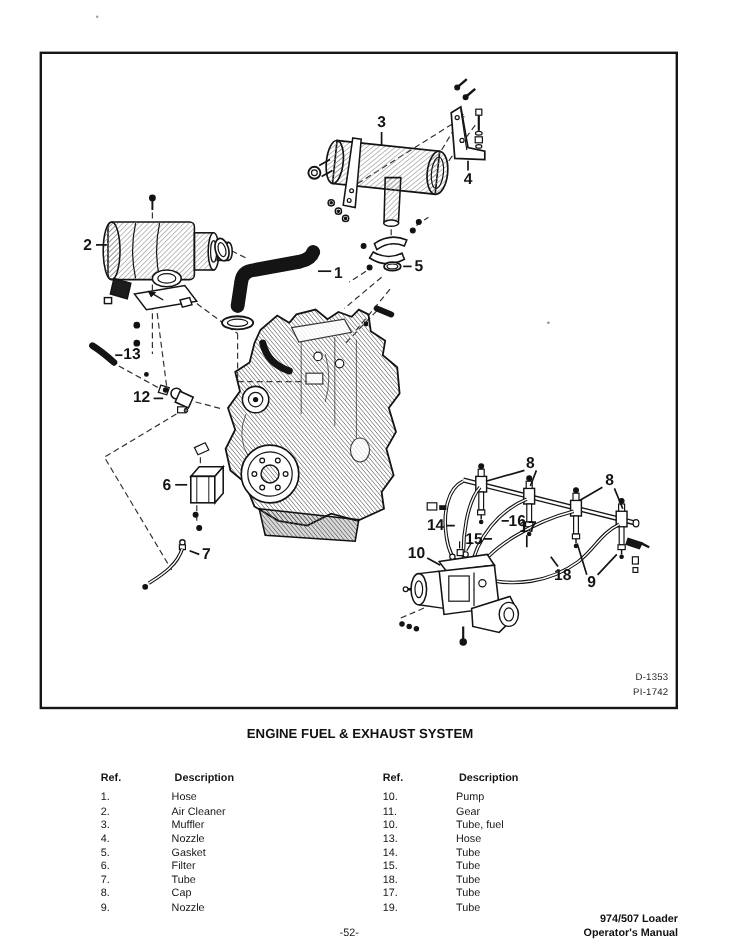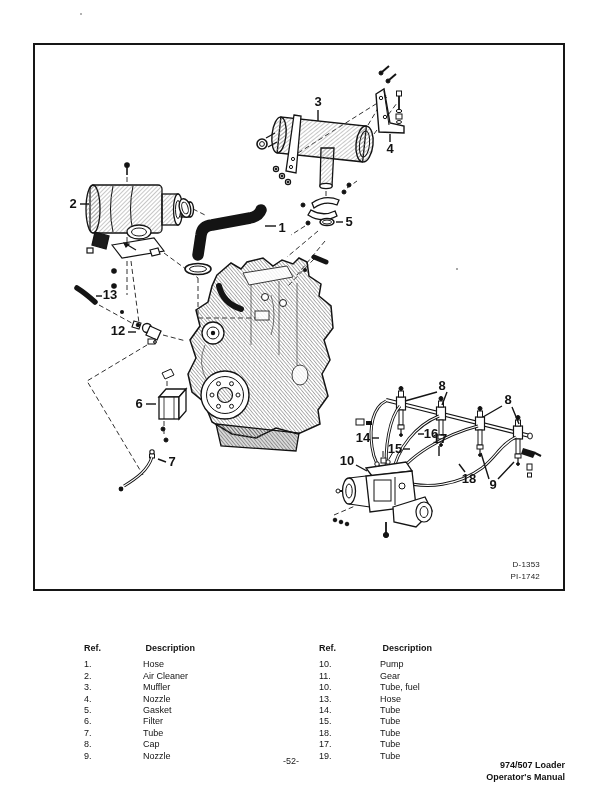--- a/index.html
+++ b/index.html
@@ -6,38 +6,38 @@
   body{
     width:612px;height:792px;position:relative;background:#ffffff;
     font-family:"Liberation Sans", sans-serif;color:#161616;overflow:hidden;
   }
   .speck{position:absolute;width:2px;height:2px;background:#9a9a9a;border-radius:50%;}
   .diagram-box{
     position:absolute;left:33px;top:43px;width:528px;height:544px;
     border:2px solid #161616;background:#fff;
   }
   .fig-codes{
-    position:absolute;right:23px;bottom:6px;text-align:right;
+    position:absolute;right:6px;bottom:6px;text-align:right;
     font-size:8px;line-height:12px;color:#1c1c1c;letter-spacing:.2px;
   }
   .fig-title{
     position:absolute;top:606px;left:0;width:600px;text-align:center;
     font-weight:bold;font-size:11px;line-height:13px;color:#111;
   }
   .fig-title .sub{font-size:10.5px;}
   .parts-col{position:absolute;top:643px;font-size:9px;color:#141414;}
   .parts-col.left{left:84px;}
   .parts-col.right{left:319px;}
   .parts-header{font-weight:bold;margin-bottom:5px;height:11px;}
   .prow{height:11.4px;line-height:11.4px;white-space:nowrap;}
   .pref{display:inline-block;width:24px;text-align:left;}
   .pdesc{margin-left:35px;}
   .parts-col.right .pdesc{margin-left:37px;}
   .parts-header .pdesc{margin-left:35px;}
-  .page-num{position:absolute;top:756px;left:283px;font-size:9px;color:#1a1a1a;}
+  .page-num{position:absolute;top:772px;left:283px;font-size:9px;color:#1a1a1a;}
   .footer-right{
     position:absolute;top:760px;right:47px;text-align:right;
     font-weight:bold;font-size:9px;line-height:11.5px;color:#111;
   }
   svg{display:block;}
   svg text{font-family:"Liberation Sans", sans-serif;font-weight:bold;font-size:13px;fill:#121212;}
 </style>
 </head>
 <body>
 
@@ -370,20 +370,21 @@
     <circle cx="422" cy="224" r="1" fill="#8a8a8a"></circle>
   </svg>
 
   <div class="fig-codes">
     <div>D-1353</div>
     <div>PI-1742</div>
   </div>
 </div>
 
 <div class="fig-title">
+  <div>ENGINE FUEL &amp; EXHAUST SYSTEM</div>
 </div>
 
 <div class="parts-col left">
   <div class="prow parts-header">
     <span class="pref">Ref.</span>
     <span class="pdesc">Description</span>
   </div>
   <div class="prow"><span class="pref">1.</span><span class="pdesc">Hose</span></div>
   <div class="prow"><span class="pref">2.</span><span class="pdesc">Air Cleaner</span></div>
   <div class="prow"><span class="pref">3.</span><span class="pdesc">Muffler</span></div>

